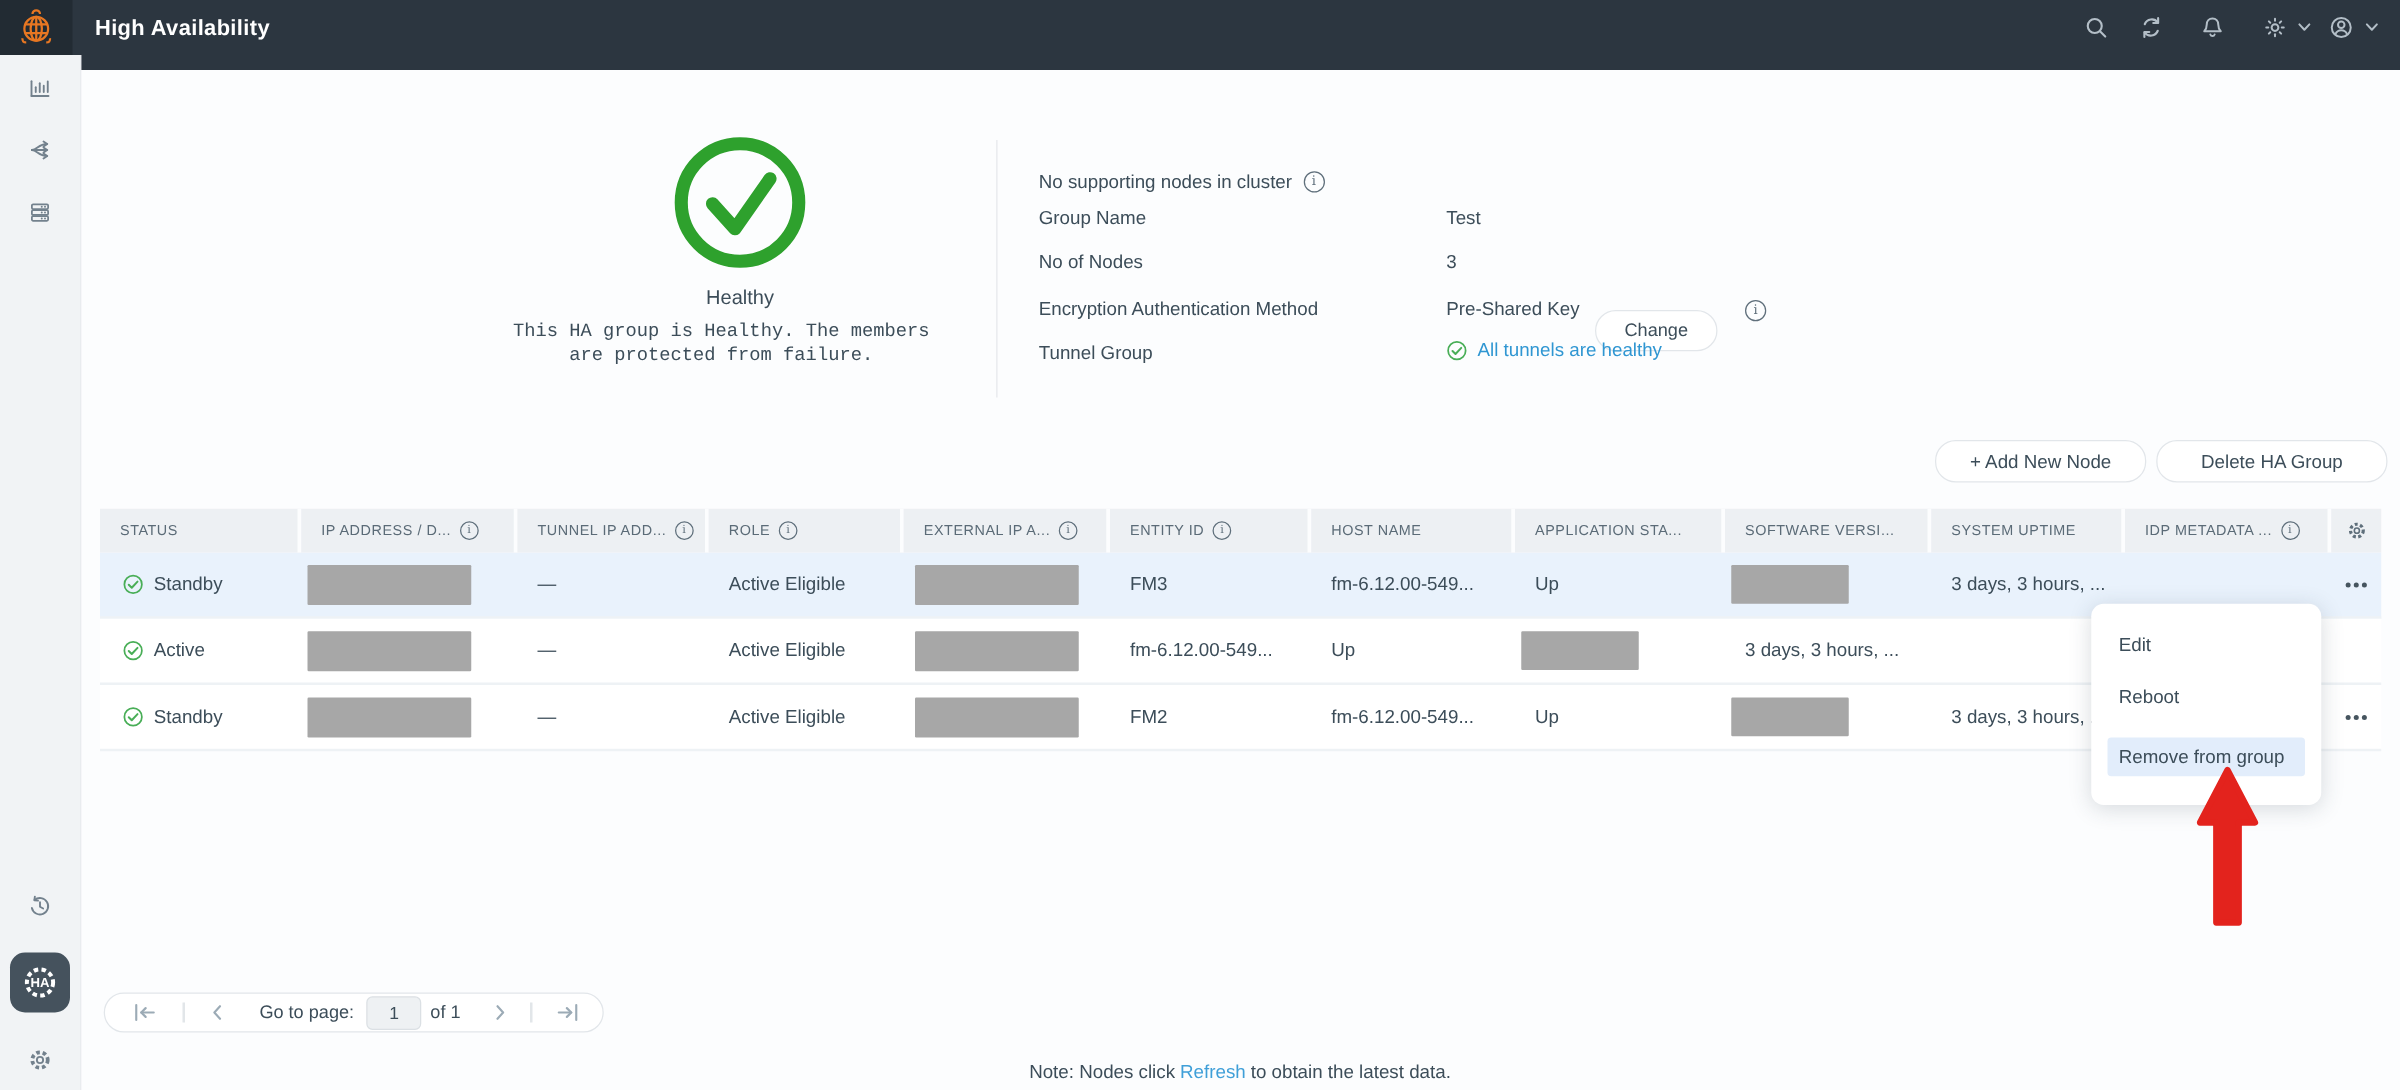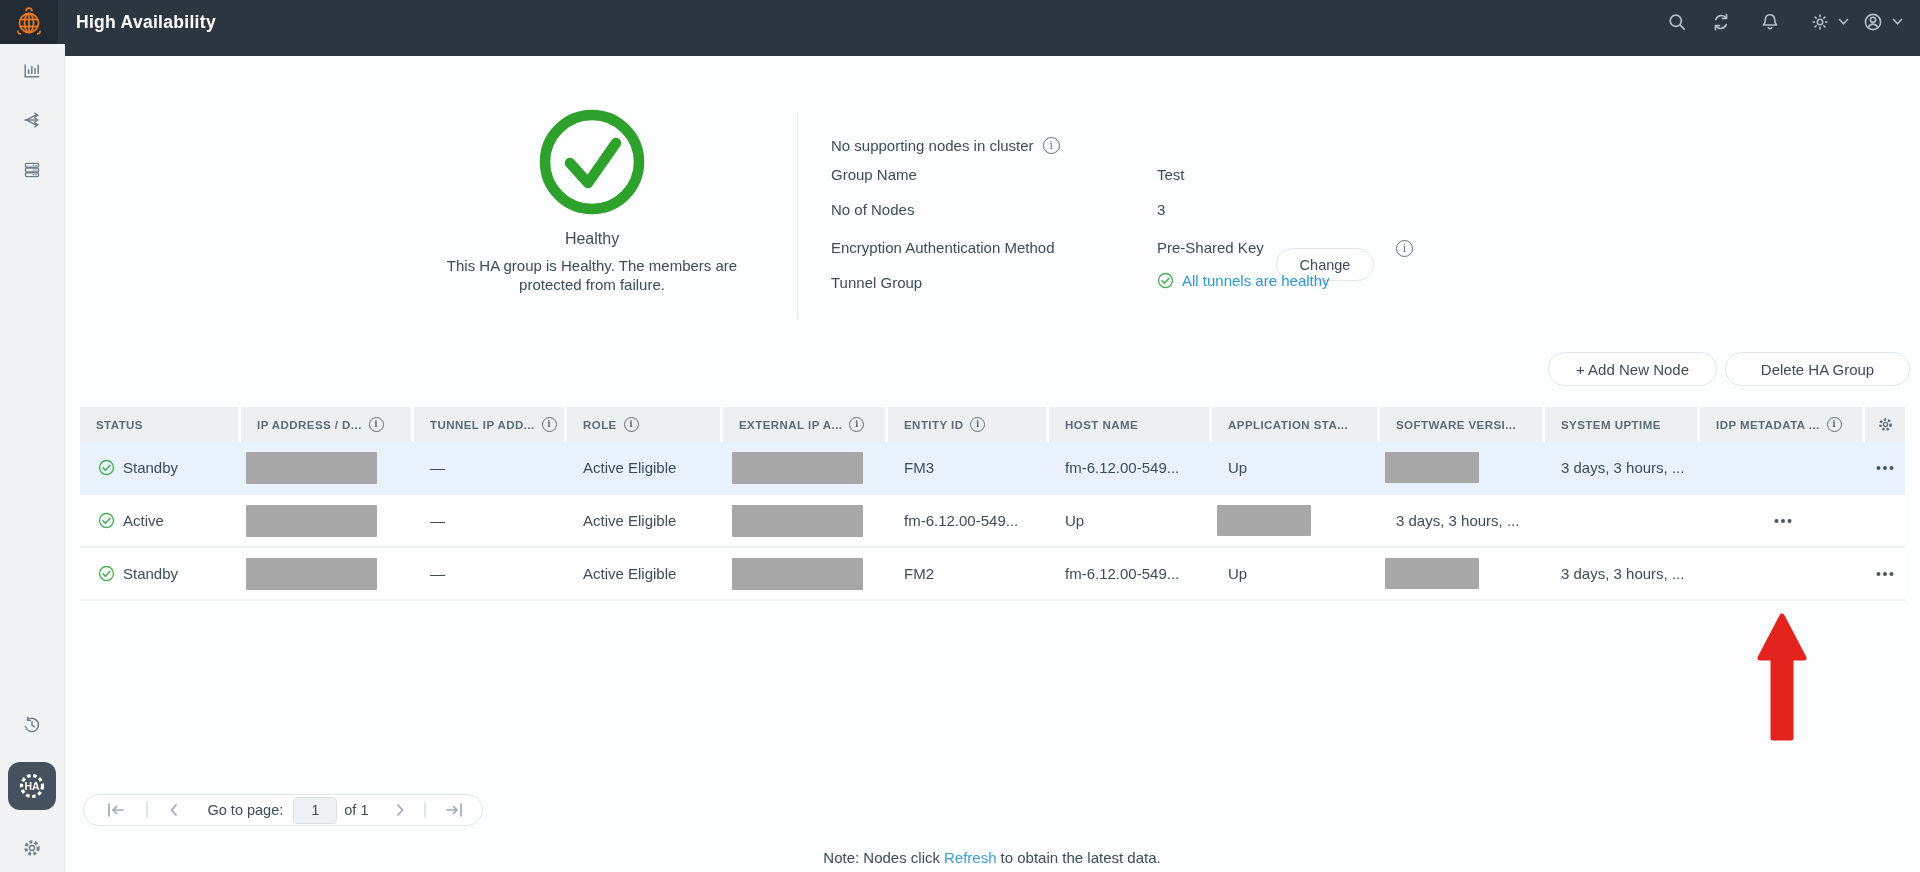--- a/index.html
+++ b/index.html
@@ -19,22 +19,22 @@
   
   .sidebar{position:absolute;left:0;top:44px;width:64px;height:828px;background:#f1f3f5;
            border-right:1px solid #e9ecef;}
   .sb-icon{position:absolute;left:22px;width:20px;height:20px;cursor:pointer;}
   .sb-active{position:absolute;left:8px;top:718px;width:48px;height:48px;background:#45525d;
              border-radius:12px;display:flex;align-items:center;justify-content:center;cursor:pointer;}
 
   
   .health-svg{position:absolute;left:533px;top:103px;}
   .health-title{position:absolute;left:492px;top:230px;width:200px;text-align:center;font-size:16px;}
-  .health-desc{position:absolute;left:422px;top:256px;width:340px;text-align:center;
-               font-size:15px;line-height:19px;}
+  .health-desc{position:absolute;left:407px;top:256px;width:340px;text-align:center;
+               font-size:15px;line-height:19px;font-family:Liberation Mono, monospace;}
   .v-divider{position:absolute;left:797px;top:112px;width:1px;height:206px;background:#e5e8eb;}
 
   
   .banner{position:absolute;left:831px;top:137px;display:flex;align-items:center;gap:9px;font-size:15px;}
   .f-label{position:absolute;left:831px;font-size:15px;}
   .f-value{position:absolute;left:1157px;font-size:15px;}
   .pill-btn{position:absolute;display:flex;align-items:center;justify-content:center;background:#fff;
             border:1.5px solid #e2e6ea;border-radius:16.5px;font-size:14.5px;color:#3c4d59;cursor:pointer;}
   .change-btn{left:1276px;top:248px;width:96px;height:31px;}
   .tunnel-val{position:absolute;left:1157px;top:272px;display:flex;align-items:center;gap:8px;
@@ -48,21 +48,21 @@
 
   
   .add-btn{left:1548px;top:352px;width:167px;height:32px;font-size:15px;}
   .del-btn{left:1725px;top:352px;width:183px;height:32px;font-size:15px;}
 
   
   .table{position:absolute;left:80px;top:407px;width:1825px;}
   .thead,.tr{display:grid;grid-template-columns:161px 173px 153px 156px 165px 161px 163px 168px 165px 155px 165px 40px;}
   .thead{height:35px;}
   .th{background:#edf0f3;display:flex;align-items:center;gap:7px;padding-left:16px;box-sizing:border-box;
-      font-size:11.5px;font-weight:bold;color:#5b6b77;letter-spacing:.45px;border-right:3px solid #fcfdfe;
+      font-size:11.5px;font-weight:normal;color:#5b6b77;letter-spacing:.45px;border-right:3px solid #fcfdfe;
       white-space:nowrap;overflow:hidden;cursor:pointer;}
   .th:last-child{border-right:none;justify-content:center;padding-left:0;}
   .tr{height:53px;box-sizing:border-box;border-bottom:2px solid #eef2f5;background:#fff;cursor:pointer;}
   .tr.sel{background:#e9f2fc;}
   .td{display:flex;align-items:center;padding-left:16px;box-sizing:border-box;font-size:15px;
       color:#3c4d59;white-space:nowrap;overflow:hidden;}
   .td.status{padding-left:18px;gap:8px;}
   .td.blockcell{padding-left:5px;}
   .td.actions{justify-content:center;padding-left:0;}
   .bar{width:131px;height:32px;background:#a7a7a7;border-radius:1px;}
@@ -378,20 +378,25 @@
           <div class="bar sm"></div>
         </div>
       <div class="td">3 days, 3 hours, ...</div>
       <div class="td"></div>
       <div class="td actions">
           <div class="dots"></div>
         </div>
     </div>
   </div>
 
+  <div class="menu">
+    <div class="mi" style="top:508px;top:25px">Edit</div>
+    <div class="mi" style="top:66px">Reboot</div>
+    <div class="mi-hl">Remove from group</div>
+  </div>
 
   <svg class="arrow-svg" width="62" height="132" viewBox="0 0 62 132">
     <polygon points="31,4 53,46 40,46 40,126 22,126 22,46 9,46" fill="#e3231d" stroke="#e3231d" stroke-width="5" stroke-linejoin="round"></polygon>
   </svg>
 
   <div class="pager">
     <svg class="pg-icon" style="margin-left:22px" width="20" height="18" viewBox="0 0 20 18">
       <g fill="none" stroke="#9cabb6" stroke-width="1.7" stroke-linecap="round" stroke-linejoin="round">
         <line x1="3" y1="3" x2="3" y2="15"></line>
           <line x1="17" y1="9" x2="7" y2="9"></line>

